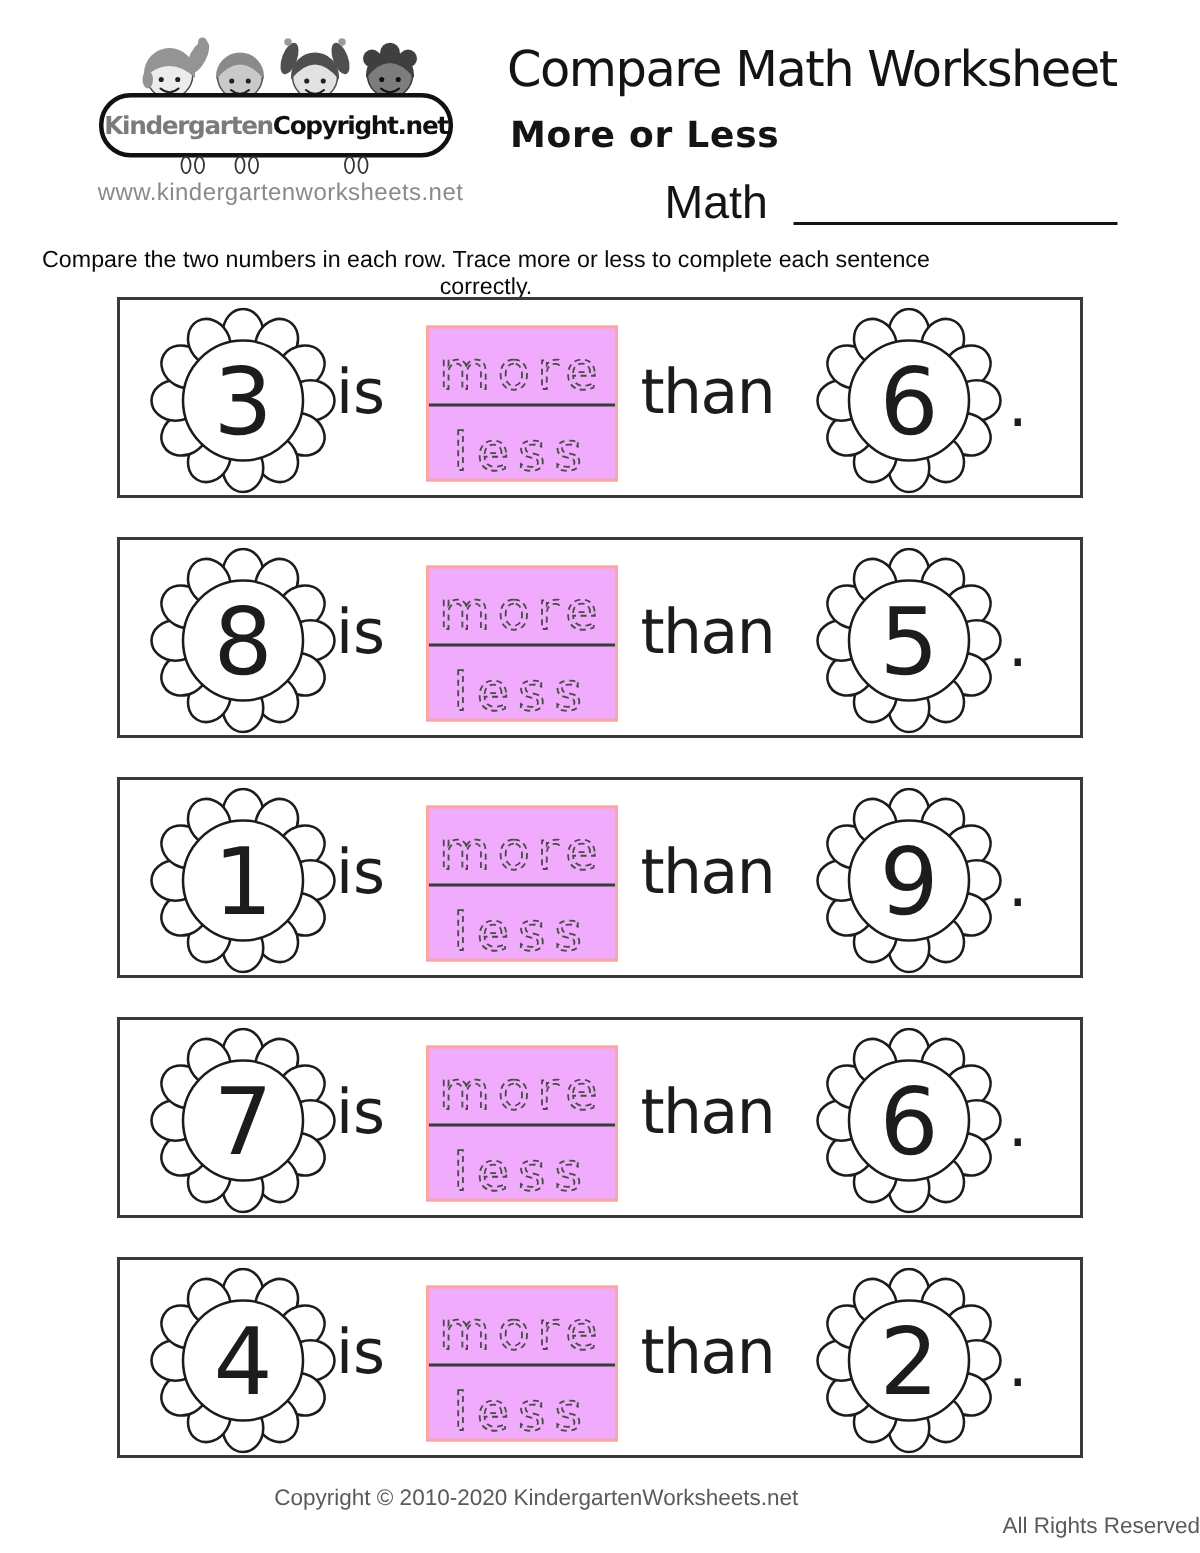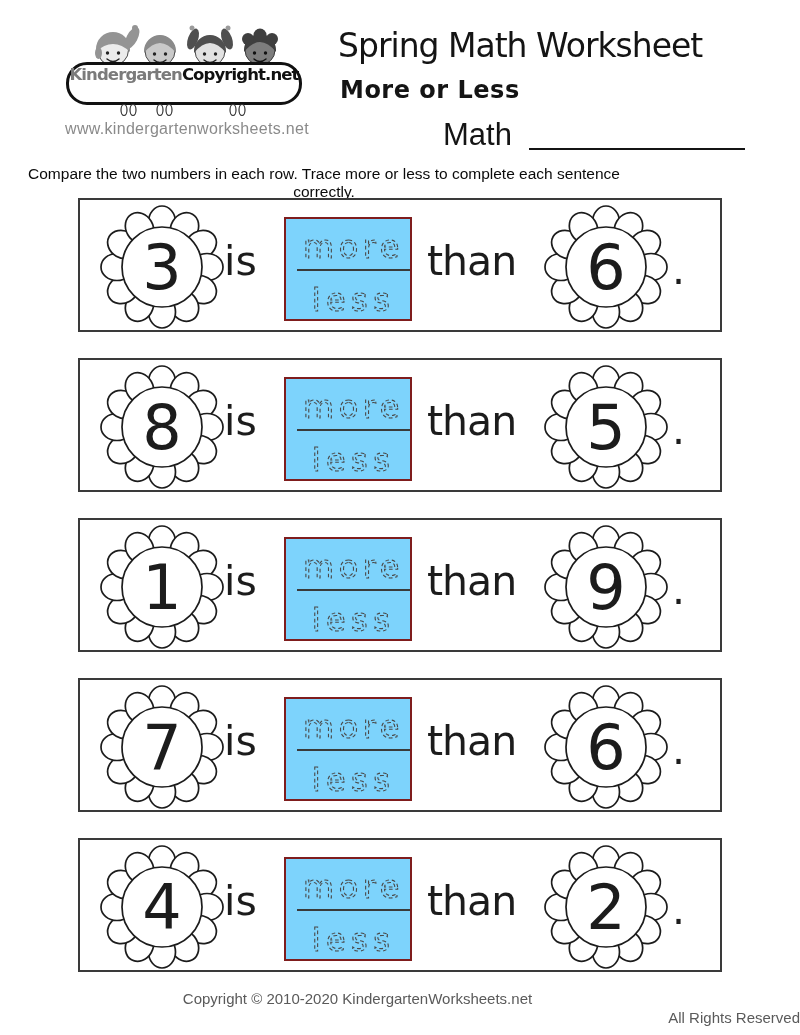--- a/index.html
+++ b/index.html
@@ -4,21 +4,21 @@
 <style>
   * { margin:0; padding:0; box-sizing:border-box; }
   body { background:#ffffff; font-family:"Liberation Sans", sans-serif; }
   .page { position:relative; width:800px; height:1035px; background:#ffffff; margin:0 auto; overflow:hidden; }
 
   
   .logo { position:absolute; left:62px; top:16px; width:250px; height:130px; }
   .logo-kids { position:absolute; left:30px; top:6px; width:200px; height:60px; }
   .logo-sign { position:absolute; left:4px; top:46px; width:236px; height:43px;
                background:#fff; border:3px solid #111; border-radius:21px;
-               display:flex; align-items:flex-start; justify-content:center;
+               display:flex; align-items:center; justify-content:center;
                white-space:nowrap; z-index:2;
                font-family:"DejaVu Sans", sans-serif; font-size:16.5px; letter-spacing:-0.9px; }
   .brand-prefix { color:#7b7b7b; font-weight:600; }
   .brand-suffix { color:#101010; font-weight:800; }
   .logo-fingers { position:absolute; left:40px; top:88px; width:200px; height:15px; z-index:3; }
   .logo-url { position:absolute; left:0; top:104px; width:250px; text-align:center;
               color:#8a8a8a; font-size:16px; letter-spacing:0.3px; }
 
   
   .title { position:absolute; left:338px; top:26px; font-family:"DejaVu Sans", sans-serif;
@@ -44,21 +44,21 @@
   .flower-right { left:464px; }
   .flower-num { font-family:"DejaVu Sans", sans-serif; font-size:62px; fill:#1c1c1c; font-weight:400; }
 
   .word { position:absolute; top:41px; font-family:"DejaVu Sans", sans-serif;
           font-size:41px; line-height:1; color:#1c1c1c; }
   .word-is   { left:144px; }
   .word-than { left:347px; letter-spacing:-1px; }
   .word-period { left:592px; top:50px; }
 
   .trace-box { position:absolute; left:204px; top:17px; width:128px; height:104px;
-               border:2px solid #7f1d1d; background:#7dd3fc;padding-left:11px; }
+               border:2px solid #fca5a5; background:#f0abfc; }
   .trace-half { width:100%; height:50px; display:flex; align-items:center; justify-content:center; }
   .trace-less { border-top:2px solid #3a3a3a; }
   .trace-text { font-family:"DejaVu Sans", sans-serif; font-size:35px;
                 fill:none; stroke:#4a4a4a; stroke-width:1.2; }
 
   
   .footer-line1 { position:absolute; left:0; top:990px; width:715px; text-align:center;
                   font-size:15px; color:#5a5a5a; }
   .footer-line2 { position:absolute; left:0; top:1009px; width:800px; text-align:right;
                   font-size:15px; color:#5a5a5a; }
@@ -148,21 +148,21 @@
         <ellipse cx="58" cy="6" rx="3" ry="5.5"></ellipse>
           <ellipse cx="67" cy="6" rx="3" ry="5.5"></ellipse>
         <ellipse cx="131" cy="6" rx="3" ry="5.5"></ellipse>
           <ellipse cx="140" cy="6" rx="3" ry="5.5"></ellipse>
       </g>
     </svg>
 
     <div class="logo-url">www.kindergartenworksheets.net</div>
   </div>
 
-  <h1 class="title">Spring Math Worksheet</h1>
+  <h1 class="title">Compare Math Worksheet</h1>
   <h2 class="subtitle">More or Less</h2>
   <span class="name-label">Math</span>
   <div class="name-line"></div>
 
   <p class="instructions">Compare the two numbers in each row. Trace more or less to complete each sentence correctly.</p>
 
   <div class="exercise-row row-1">
     <svg class="flower flower-left" viewBox="0 0 124 124">
       <use href="#flower-shape" xlink:href="#flower-shape"></use>
       <text class="flower-num" x="62" y="84" text-anchor="middle">3</text>

